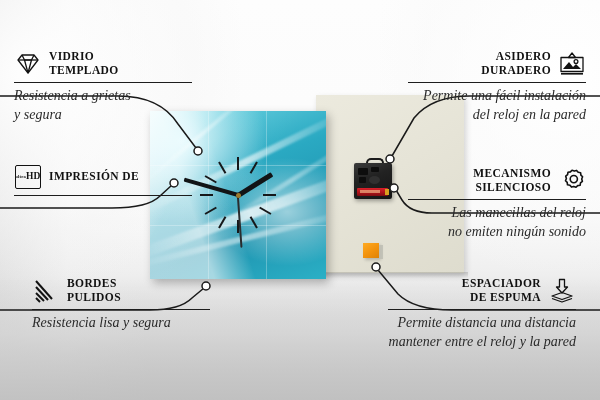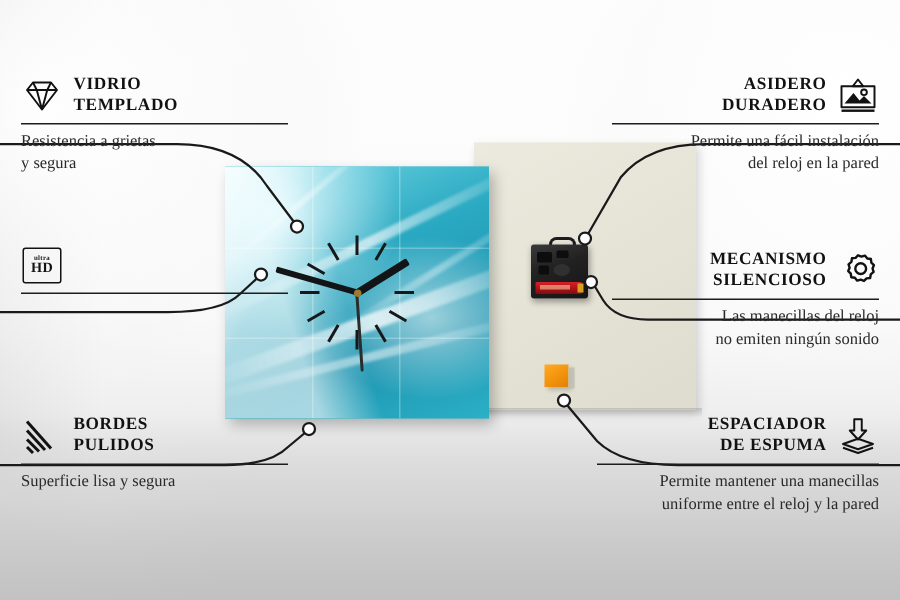--- a/index.html
+++ b/index.html
@@ -245,29 +245,30 @@
     text-transform: uppercase;
   }
   .co-rule {
     height: 1px;
     background: #1d1d1d;
     margin: 4px 0 4px 0;
     width: 100%;
   }
   .co-desc {
     font-family: "Liberation Serif", serif;
-    font-size: 11px;
+    font-size: 14px;
     line-height: 1.35;
     color: #2a2a2a;
+    font-style: italic;
   }
   .hdbox {
     border: 1.4px solid #111;
     border-radius: 2px;
     width: 24px; height: 22px;
-    display: flex; flex-direction: column;
+    display: flex; flex-direction: row;
     align-items: center; justify-content: center;
     line-height: 1;
   }
   .hdbox .u { font-size: 4.6px; font-weight: bold; letter-spacing: .2px; }
   .hdbox .h { font-size: 9.5px; font-weight: bold; letter-spacing: .2px; }
 </style>
 </head>
 <body>
 
 <div id="stage">
@@ -401,46 +402,46 @@
 
   <div class="callout left" style="left:14px; top:163px;">
     <div class="co-head">
       <span class="co-icon">
         <span class="hdbox">
           <span class="u">ultra</span>
           <span class="h">HD</span>
         </span>
       </span>
       <span class="co-title">
-        <br>
+        <span>IMPRESIÓN DE</span><br>
       </span>
     </div>
     <div class="co-rule"></div>
   </div>
 
-  <div class="callout left" style="left:14px; top:277px;">
+  <div class="callout left" style="left:32px; top:277px;">
     <div class="co-head">
       <span class="co-icon">
         <svg width="26" height="24" viewBox="0 0 26 24">
           <g stroke="#121212" stroke-width="2" stroke-linecap="butt">
             <path d="M3 2 L19 20"></path>
             <path d="M3 8 L15 21"></path>
             <path d="M3 14 L11 22"></path>
             <path d="M3 19 L7 23"></path>
           </g>
         </svg>
       </span>
       <span class="co-title">
         <span>BORDES</span><br>
         <span>PULIDOS</span>
       </span>
     </div>
     <div class="co-rule"></div>
     <div class="co-desc">
-      <span>Superficie lisa y segura</span>
+      <span>Resistencia lisa y segura</span>
     </div>
   </div>
 
   <div class="callout right" style="left:408px; top:167px;">
     <div class="co-head">
       <span class="co-icon">
         <svg width="26" height="26" viewBox="0 0 26 26">
           <g fill="none" stroke="#121212" stroke-width="1.6" stroke-linejoin="round">
             <path d="M13 2.2 L15.3 3.1 L17.6 2.4 L19.2 4.3 L21.6 4.7 L21.9 7.1
                      L23.6 8.8 L22.7 11 L23.4 13.3 L21.5 14.9 L21.1 17.3
@@ -481,36 +482,36 @@
         <span>DURADERO</span>
       </span>
     </div>
     <div class="co-rule"></div>
     <div class="co-desc">
       <span>Permite una fácil instalación</span><br>
       <span>del reloj en la pared</span>
     </div>
   </div>
 
-  <div class="callout right" style="left:398px; top:277px; width:188px;">
+  <div class="callout right" style="left:388px; top:277px; width:188px;">
     <div class="co-head">
       <span class="co-icon">
         <svg width="26" height="26" viewBox="0 0 26 26">
           <g fill="none" stroke="#121212" stroke-width="1.3" stroke-linejoin="round">
             <path d="M10.5 1.5 L15.5 1.5 L15.5 9 L18.5 9 L13 15 L7.5 9 L10.5 9 Z"></path>
             <path d="M13 14.5 L23 18 L13 21.5 L3 18 Z"></path>
             <path d="M3 20.5 L13 24 L23 20.5"></path>
           </g>
         </svg>
       </span>
       <span class="co-title">
         <span>ESPACIADOR</span><br>
         <span>DE ESPUMA</span>
       </span>
     </div>
     <div class="co-rule"></div>
     <div class="co-desc">
-      <span>Permite mantener una manecillas</span><br>
-      <span>uniforme entre el reloj y la pared</span>
+      <span>Permite distancia una distancia</span><br>
+      <span>mantener entre el reloj y la pared</span>
     </div>
   </div>
 
 </div>
 
 </body></html>

